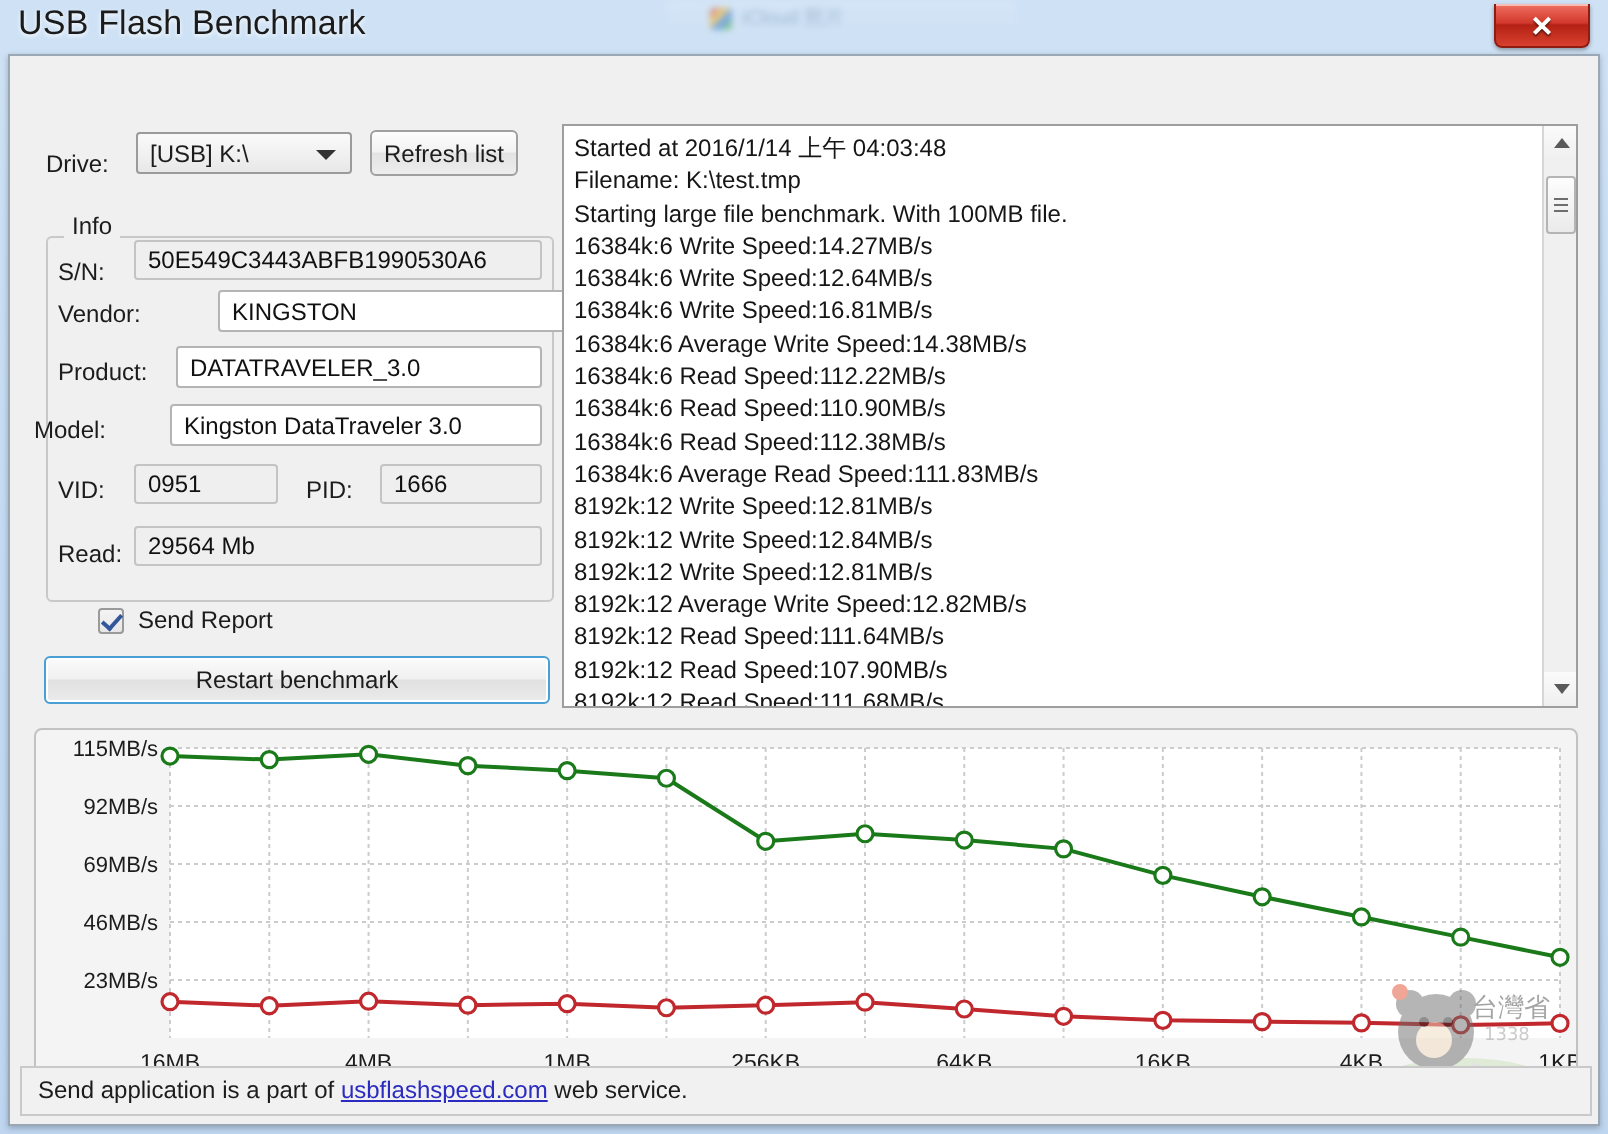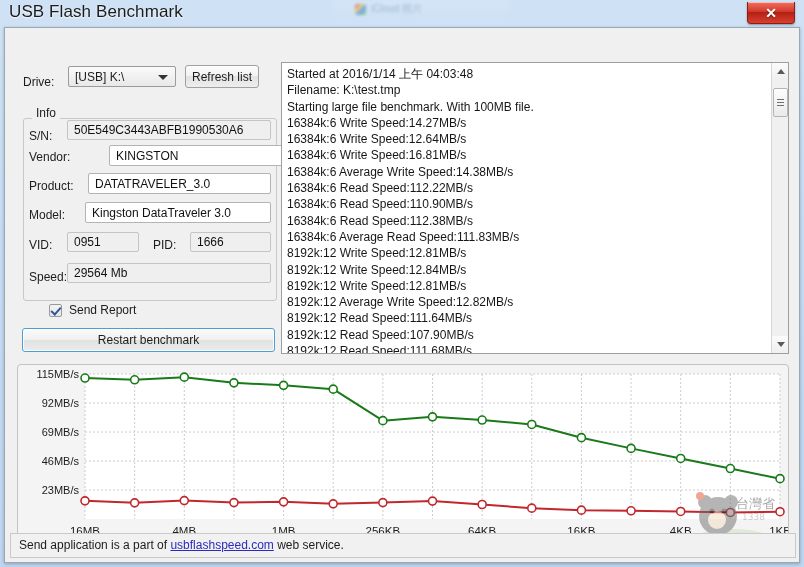--- a/index.html
+++ b/index.html
@@ -104,21 +104,21 @@
     display: flex; align-items: center;
     background: #efefef;
   }
   .field-box.white { background: #ffffff; border-color: #b4b4b4; }
   #sn-label      { left: 24px;  top: 101px; }
   #sn-box        { left: 62px;  top: 92px;  width: 204px; height: 20px; }
   #vendor-label  { left: 24px;  top: 122px; }
   #vendor-box    { left: 80px;  top: 117px; width: 186px; height: 21px; margin-left: 24px; }
   #product-label { left: 24px;  top: 151px; }
   #product-box   { left: 83px;  top: 145px; width: 183px; height: 21px; }
-  #model-label   { left: 24px;  top: 180px; }
+  #model-label   { left: 12px;  top: 180px; }
   #model-box     { left: 80px;  top: 174px; width: 186px; height: 21px; }
   #vid-label     { left: 24px;  top: 210px; }
   #vid-box       { left: 62px;  top: 204px; width: 72px; height: 20px; }
   #pid-label     { left: 148px; top: 210px; }
   #pid-box       { left: 185px; top: 204px; width: 81px; height: 20px; }
   #size-label    { left: 24px;  top: 242px; }
   #size-box      { left: 62px;  top: 235px; width: 204px; height: 20px; }
   
   #send-report-row {
     position: absolute; left: 44px; top: 275px;
@@ -248,21 +248,21 @@
 
     <div class="field-label" id="model-label">Model:</div>
     <div class="field-box white" id="model-box">Kingston DataTraveler 3.0</div>
 
     <div class="field-label" id="vid-label">VID:</div>
     <div class="field-box" id="vid-box">0951</div>
 
     <div class="field-label" id="pid-label">PID:</div>
     <div class="field-box" id="pid-box">1666</div>
 
-    <div class="field-label" id="size-label">Speed:</div>
+    <div class="field-label" id="size-label">Read:</div>
     <div class="field-box" id="size-box">29564 Mb</div>
 
     <div id="send-report-row">
       <span id="send-report-check"></span>
       <span id="send-report-label">Send Report</span>
     </div>
     <div id="restart-btn">Restart benchmark</div>
 
     <div id="log-box">
       <div id="log-text">Started at 2016/1/14 上午 04:03:48

